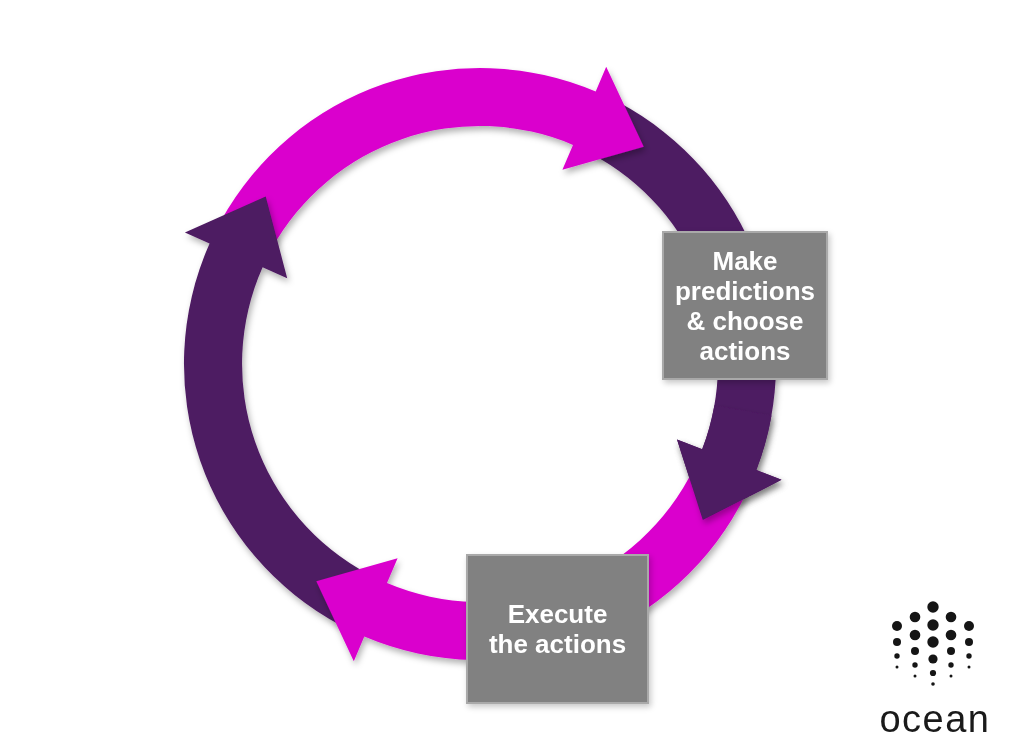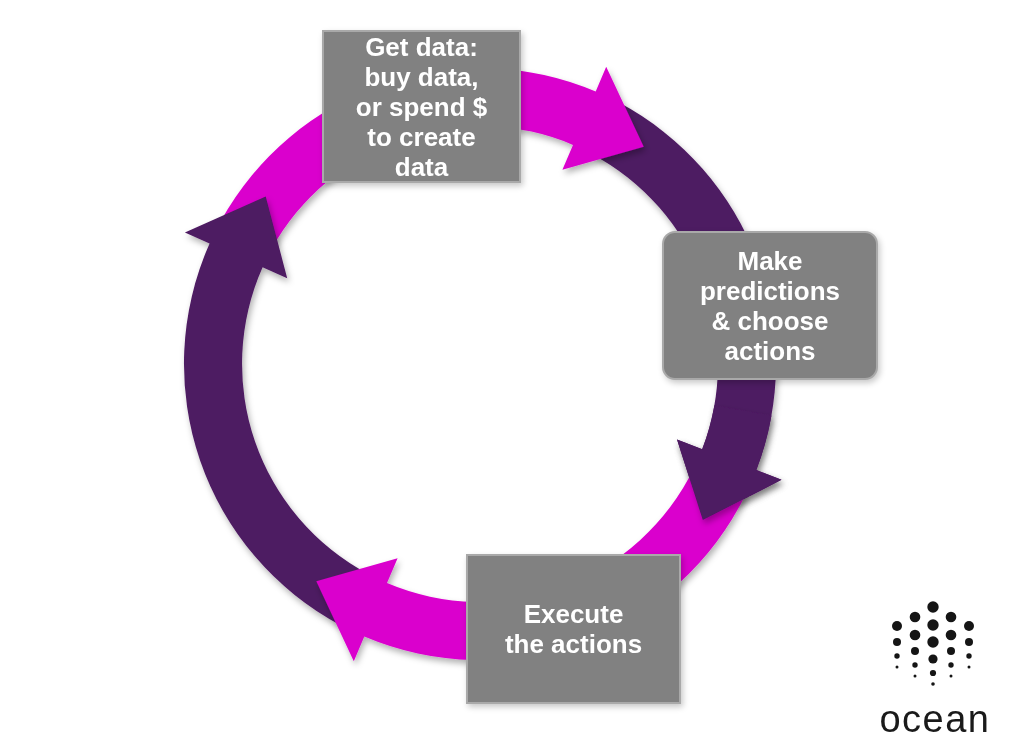--- a/index.html
+++ b/index.html
@@ -12,22 +12,22 @@
     position:absolute;box-sizing:border-box;
     background:var(--box-fill,#818181);
     border:2px solid var(--box-border,#a9a9a9);
     color:var(--box-text,#fff);
     display:flex;align-items:center;justify-content:center;
     text-align:center;font-weight:bold;font-size:26px;line-height:30px;
     box-shadow:2px 3px 6px rgba(0,0,0,0.22);
   }
   .box span{white-space:pre-line;}
   .box-top{left:322px;top:30px;width:199px;height:153px;}
-  .box-right{left:662px;top:231px;width:216px;height:149px;border-radius:13px;}
-  .box-bottom{left:466px;top:554px;width:215px;height:150px;}
+  .box-right{left:662px;top:231px;width:166px;height:149px;}
+  .box-bottom{left:466px;top:554px;width:183px;height:150px;}
   .box-left{left:119px;top:325px;width:184px;height:151px;}
   .logo{position:absolute;left:878px;top:593px;width:114px;text-align:center;}
   .logo-text{
     font-size:38px;font-weight:300;letter-spacing:1.5px;
     color:var(--logo-color,#1a1a1a);margin-top:1px;
   }
 </style>
 </head>
 <body>
 
@@ -41,27 +41,20 @@
     </defs>
     <g id="arrow-layer">
         <path d="M619.0,102.6 A296,296 0 0 1 756.3,470.1 L781.5,479.8 L702.8,520.0 L677.0,439.6 L702.2,449.3 A238,238 0 0 0 591.7,153.9 Z" fill="#4E1A62" filter="url(#ds)"></path>
         <path d="M221.1,220.5 A296,296 0 0 1 595.7,91.5 L606.2,66.7 L643.7,146.8 L562.4,169.8 L573.0,144.9 A238,238 0 0 0 271.8,248.6 Z" fill="#DA05CD" filter="url(#ds)"></path>
         <path d="M341.0,625.4 A296,296 0 0 1 209.6,243.6 L184.9,232.6 L265.7,196.5 L287.2,278.2 L262.6,267.2 A238,238 0 0 0 368.3,574.1 Z" fill="#4E1A62" filter="url(#ds)"></path>
         <path d="M746.0,493.8 A296,296 0 0 1 364.3,636.5 L353.8,661.3 L316.3,581.2 L397.6,558.2 L387.0,583.1 A238,238 0 0 0 693.9,468.3 Z" fill="#DA05CD" filter="url(#ds)"></path>
         <path d="M771.5,415.4 A296,296 0 0 1 756.3,470.1 L781.5,479.8 L702.8,520.0 L677.0,439.6 L702.2,449.3 A238,238 0 0 0 714.4,405.3 Z" fill="#4E1A62" filter="url(#ds)"></path>
       </g>
   </svg>
 
-  <div class="box box-top">
-    <span>Get data:
-buy data,
-or spend $
-to create
-data</span>
-  </div>
   <div class="box box-right">
     <span>Make
 predictions
 &amp; choose
 actions</span>
   </div>
   <div class="box box-bottom">
     <span>Execute
 the actions</span>
   </div>

